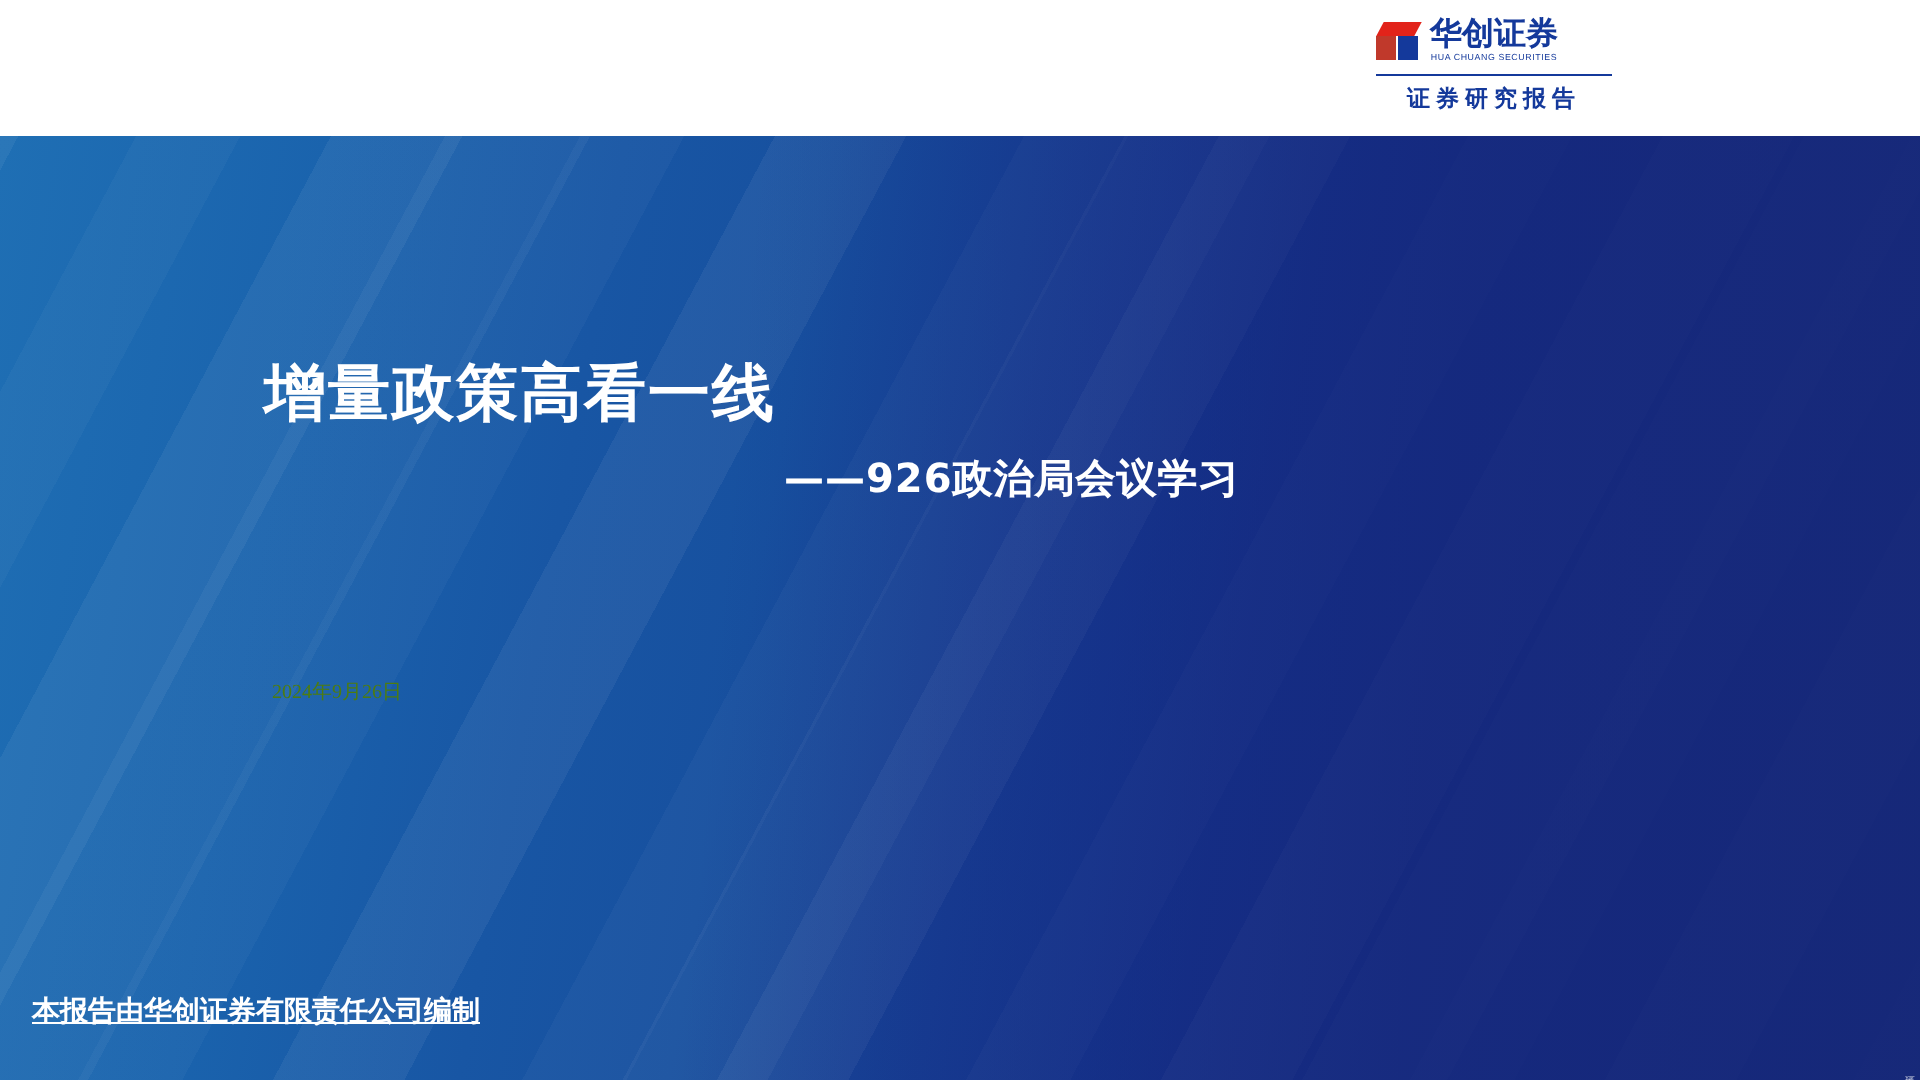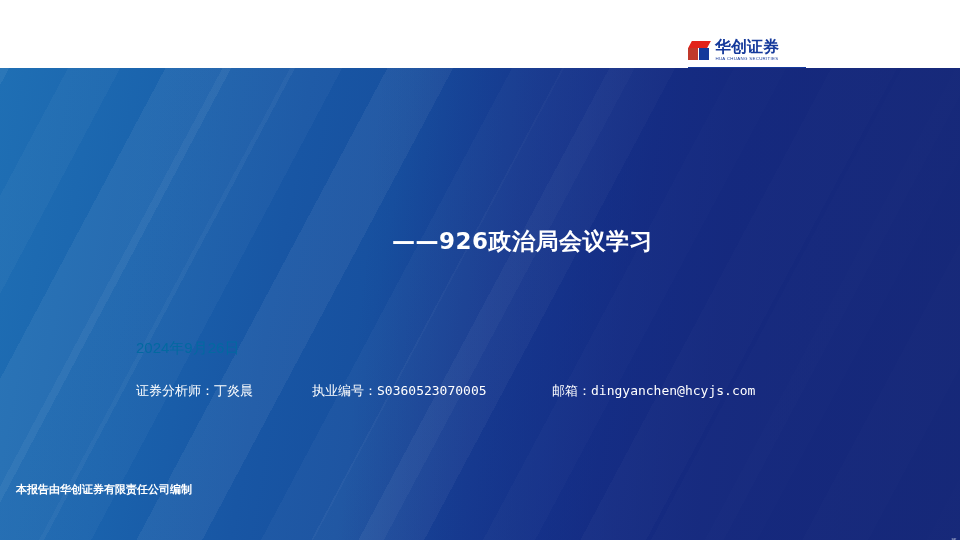--- a/index.html
+++ b/index.html
@@ -15,21 +15,20 @@
     background: #ffffff;
     font-family: "Liberation Sans", "DejaVu Sans", sans-serif;
   }
 
   
   .header {
     position: absolute;
     left: 0; top: 0;
     width: 828px; height: 68px;
     background: #ffffff;
-    margin-top: 30px;
   }
   .brand-block {
     position: absolute;
     right: 22px;
     top: 8px;
     width: 118px;
     text-align: center;
   }
   .brand-row {
     display: flex;
@@ -169,41 +168,41 @@
     color: #ffffff;
     letter-spacing: 1px;
     font-family: "DejaVu Sans", "Liberation Sans", sans-serif;
     white-space: nowrap;
     z-index: 4;
   }
   .title-sub {
     position: absolute;
     left: 392px;
     top: 226px;
-    font-size: 23px;
+    font-size: 20px;
     font-weight: bold;
     color: #ffffff;
     letter-spacing: 0.5px;
     font-family: "DejaVu Sans", "Liberation Sans", sans-serif;
     white-space: nowrap;
     z-index: 4;
   }
 
   
   .meta {
     position: absolute;
     left: 136px;
     top: 339px;
     z-index: 4;
     color: #ffffff;
   }
   .meta-date {
-    font-size: 15px;
-    color: #0369a1;
-    font-family: Liberation Sans, sans-serif;
+    font-size: 10px;
+    color: #4d7c0f;
+    font-family: Liberation Serif, serif;
     margin-bottom: 22px;
     white-space: nowrap;
   }
   .analyst-row {
     display: flex;
     align-items: baseline;
     font-size: 13px;
     line-height: 21px;
     white-space: nowrap;
     font-family: "DejaVu Sans Mono", monospace;
@@ -228,24 +227,25 @@
   
   .footer {
     position: absolute;
     left: 16px;
     bottom: 8px;
     z-index: 4;
     color: #ffffff;
     font-family: "DejaVu Sans", "Liberation Sans", sans-serif;
   }
   .f-line1 {
-    font-size: 11px;
-    font-weight: bold;
-    margin-bottom: 35px;
-    white-space: nowrap;
+    font-size: 14px;
+    font-weight: bold;
+    margin-bottom: 17px;
+    white-space: nowrap;
+    text-decoration: underline;
   }
   .f-line2 {
     font-size: 9px;
     margin-bottom: 6px;
     white-space: nowrap;
   }
   .f-line3 {
     font-size: 9px;
     font-weight: bold;
     white-space: nowrap;
@@ -287,31 +287,27 @@
       <div class="brand-sub">证券研究报告</div>
     </div>
   </div>
 
   <div class="banner">
     <div class="stripes"></div>
     <div class="stripes2"></div>
     <div class="fade-right"></div>
   </div>
 
+  <div class="title-main">增量政策高看一线</div>
   <div class="title-sub">——926政治局会议学习</div>
 
   <div class="meta">
     <div class="meta-date">2024年9月26日</div>
 
 
-    <div class="analyst-row">
-      <span class="col-name"><span>证券分析师：</span><span>丁炎晨</span></span>
-      <span class="col-lic"><span>执业编号：</span><span class="mono">S0360523070005</span></span>
-      <span class="col-mail"><span>邮箱：</span><span class="mono">dingyanchen@hcyjs.com</span></span>
-    </div>
   </div>
 
   <div class="footer">
     <div class="f-line1">本报告由华创证券有限责任公司编制</div>
   </div>
 
   <div class="vmark">证券研究报告</div>
 
 </div>
 

